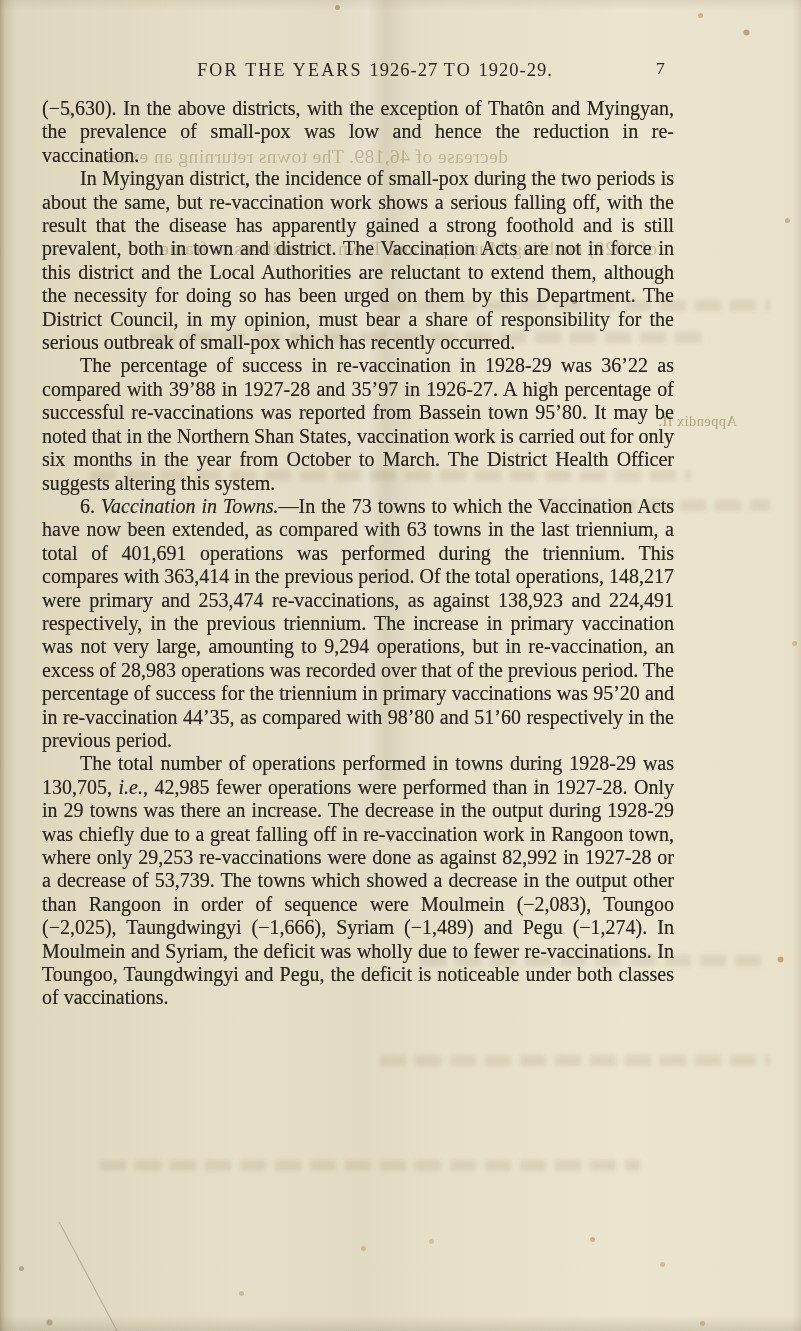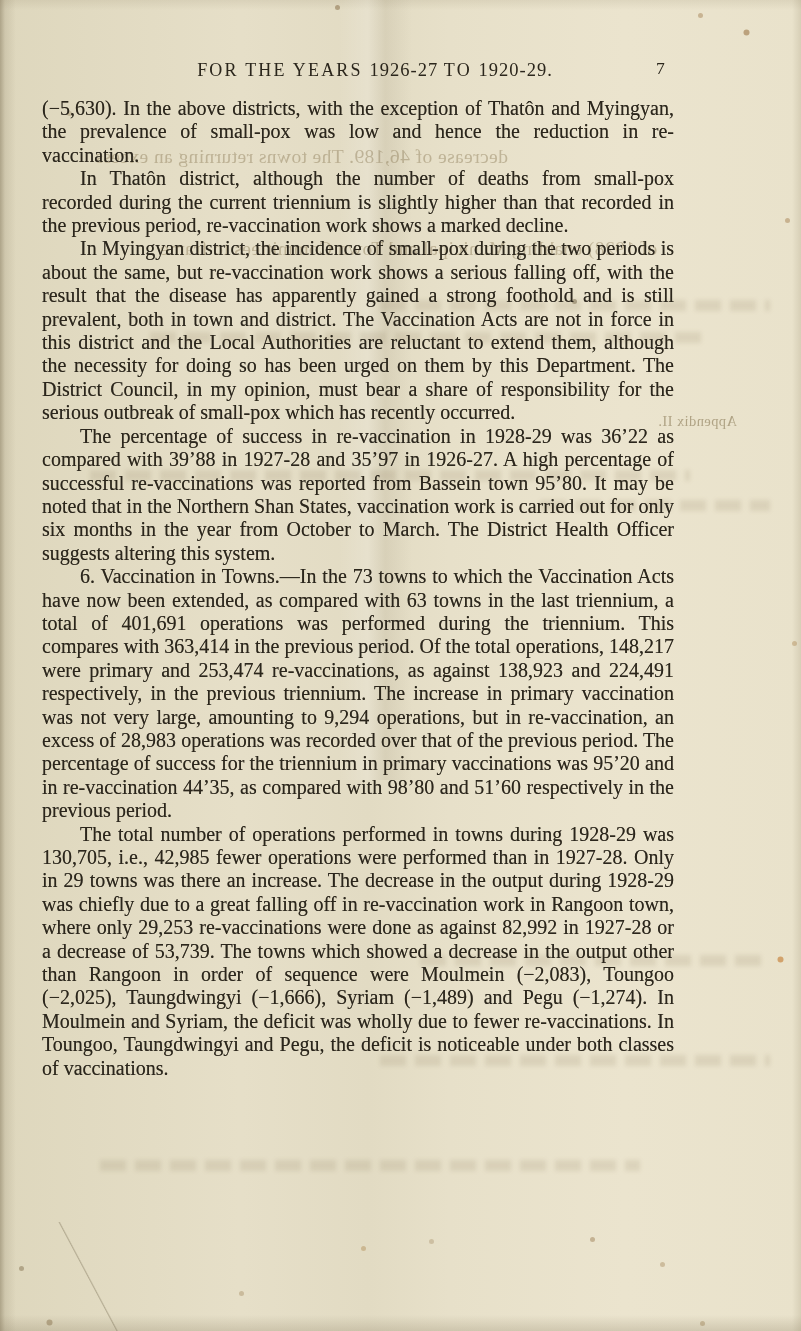--- a/index.html
+++ b/index.html
@@ -67,21 +67,21 @@
   .page-number { position:absolute; left:656px; top:58px; font-size:17.5px; }
 
   
   .body-text {
     position:absolute; left:42px; top:97px; width:632px;
     text-align:justify; font-size:20px; line-height:23.4px;
     text-shadow:0 0 0.5px rgba(43,38,28,0.55);
   }
   .para { margin:0; text-indent:38px; }
   .para.no-indent { text-indent:0; }
-  .italic { }
+  .italic { font-style:italic; }
 </style>
 </head>
 <body>
 
 <div class="page">
 
   <div class="fold-v"></div>
   <div class="crease-d"></div>
   <div class="speckles"></div>
 
@@ -96,20 +96,19 @@
   <div class="ghost-stripe" style="left:380px; top:1055px; width:390px;"></div>
   <div class="ghost-stripe" style="left:100px; top:1160px; width:540px;"></div>
 
   <header>
     <div class="header-title"><span class="hc">FOR THE YEARS </span><span class="hy">1926-27 </span><span class="hc">TO </span><span class="hy">1920-29.</span></div>
     <div class="page-number">7</div>
   </header>
 
   <main class="body-text">
     <p class="para no-indent">(−5,630).  In the above districts, with the exception of Thatôn and Myingyan, the prevalence of small-pox was low and hence the reduction in re-vaccination.</p>
-    <p class="para">In Thatôn district, although the number of deaths from small-pox recorded during the current triennium is slightly higher than that recorded in the previous period, re-vaccination work shows a marked decline.</p>
     <p class="para">In Myingyan district, the incidence of small-pox during the two periods is about the same, but re-vaccination work shows a serious falling off, with the result that the disease has apparently gained a strong foothold and is still prevalent, both in town and district.  The Vaccination Acts are not in force in this district and the Local Authorities are reluctant to extend them, although the necessity for doing so has been urged on them by this Department.  The District Council, in my opinion, must bear a share of responsibility for the serious outbreak of small-pox which has recently occurred.</p>
     <p class="para">The percentage of success in re-vaccination in 1928-29 was 36’22 as compared with 39’88 in 1927-28 and 35’97 in 1926-27.  A high percentage of successful re-vaccinations was reported from Bassein town 95’80.  It may be noted that in the Northern Shan States, vaccination work is carried out for only six months in the year from October to March.  The District Health Officer suggests altering this system.</p>
     <p class="para"><span>6. </span><span class="italic">Vaccination in Towns.</span><span>—In the 73 towns to which the Vaccination Acts have now been extended, as compared with 63 towns in the last triennium, a total of 401,691 operations was performed during the triennium.  This compares with 363,414 in the previous period.  Of the total operations, 148,217 were primary and 253,474 re-vaccinations, as against 138,923 and 224,491 respectively, in the previous triennium.  The increase in primary vaccination was not very large, amounting to 9,294 operations, but in re-vaccination, an excess of 28,983 operations was recorded over that of the previous period.  The percentage of success for the triennium in primary vaccinations was 95’20 and in re-vaccination 44’35, as compared with 98’80 and 51’60 respectively in the previous period.</span></p>
     <p class="para"><span>The total number of operations performed in towns during 1928-29 was 130,705, </span><span class="italic">i.e.,</span><span> 42,985 fewer operations were performed than in 1927-28.  Only in 29 towns was there an increase.  The decrease in the output during 1928-29 was chiefly due to a great falling off in re-vaccination work in Rangoon town, where only 29,253 re-vaccinations were done as against 82,992 in 1927-28 or a decrease of 53,739.  The towns which showed a decrease in the output other than Rangoon in order of sequence were Moulmein (−2,083), Toungoo (−2,025), Taungdwingyi (−1,666), Syriam (−1,489) and Pegu (−1,274).  In Moulmein and Syriam, the deficit was wholly due to fewer re-vaccinations.  In Toungoo, Taungdwingyi and Pegu, the deficit is noticeable under both classes of vaccinations.</span></p>
   </main>
 
 </div>
 
 </body></html>

